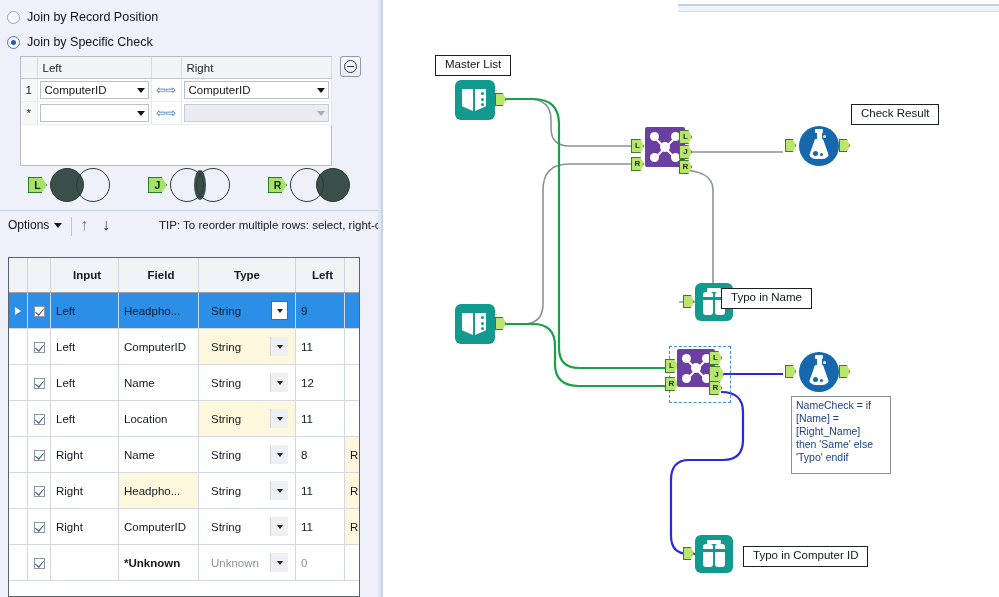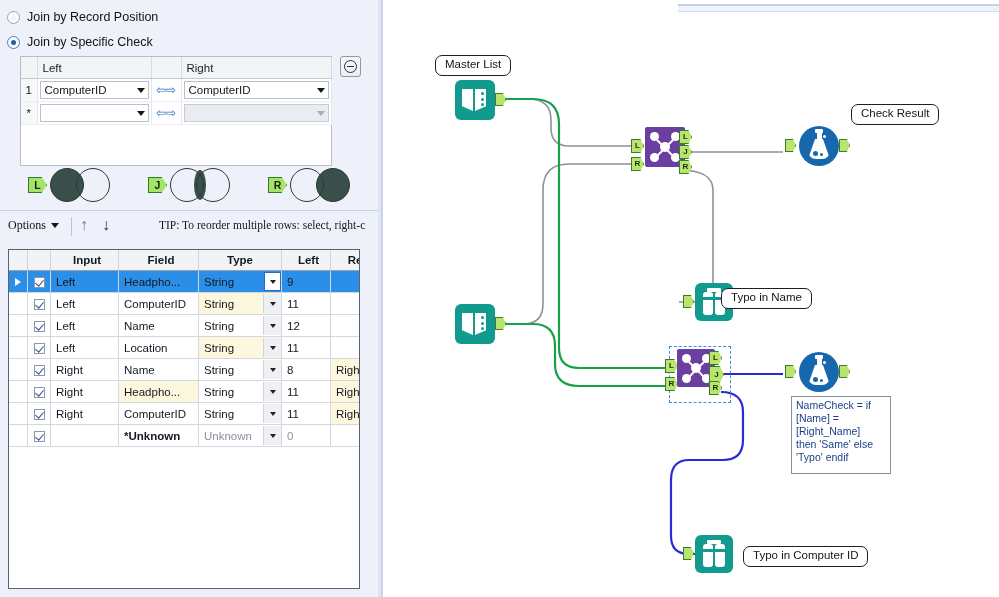--- a/index.html
+++ b/index.html
@@ -123,36 +123,36 @@
   .venn .outline {
     position: absolute; top: 0; width: 34px; height: 34px; border-radius: 50%;
     border: 1.4px solid #2b3b38; box-sizing: border-box; background: transparent;
   }
 
   
   #sep-line { position: absolute; left: 0; top: 210px; width: 378px; height: 1px;
               background: #c8cfdc; }
   #sep-line2 { position: absolute; left: 0; top: 212px; width: 378px; height: 1px;
               background: #e8ecf4; }
-  #options-bar { position: absolute; left: 0; top: 214px; width: 378px; height: 26px; font-family: Liberation Serif, serif; }
+  #options-bar { position: absolute; left: 0; top: 214px; width: 378px; height: 26px; }
   #options-btn { position: absolute; left: 8px; top: 4px; font-size: 12px;
                  color: #0f1218; display: flex; align-items: center; }
   #options-btn .caret {
     margin-left: 5px; width: 0; height: 0; border-left: 4px solid transparent;
     border-right: 4px solid transparent; border-top: 5px solid #12161c;
   }
   #opt-div { position: absolute; left: 71px; top: 3px; width: 1px; height: 19px;
              background: #bcc4d2; }
   .move-arrow { position: absolute; top: 2px; font-size: 16px; color: #70798a; }
   #tip-text { position: absolute; left: 159px; top: 5px; font-size: 11.5px;
               color: #15171d; white-space: nowrap; }
 
   
   #fields-wrap {
-    position: absolute; left: 8px; top: 249px; width: 352px; height: 340px;
+    position: absolute; left: 8px; top: 257px; width: 352px; height: 340px;
     border: 1px solid #5b626e; box-sizing: border-box; background: #ffffff;
     overflow: hidden;
   }
   #fields-table { width: 352px; border-collapse: collapse; table-layout: fixed; }
   #fields-table th {
     background: #f2f3f6; border-bottom: 1px solid #9aa2af;
     border-right: 1px solid #cfd4dc;
     font-size: 11.5px; font-weight: bold; color: #141820;
     text-align: center; height: 20px; padding: 0;
   }
@@ -160,21 +160,21 @@
     border-right: 1px solid #d3d8e0; border-bottom: 1px solid #d3d8e0;
     font-size: 11.5px; color: #141820; height: 21px; padding: 0 4px;
     white-space: nowrap; overflow: hidden;
   }
   tr.selected td { background: #2b8fe8; color: #ffffff; }
   tr.selected td.type-cell { background: #2b8fe8; }
   .col-handle { width: 18px; text-align: center; padding: 0 !important; }
   .col-check  { width: 22px; text-align: center; padding: 0 !important; }
   .col-input  { width: 62px; padding-left: 5px !important; }
   .col-field  { width: 74px; padding-left: 5px !important; }
-  .col-type   { width: 82px; padding: 0 !important; position: relative; }
+  .col-type   { width: 82px; padding: 7px !important; position: relative; }
   .col-size   { width: 43px; padding-left: 5px !important; }
   .col-rename { width: 68px; padding-left: 5px !important; }
   .hl { background: #fdf8dd; }
   .chk {
     width: 11px; height: 11px; border: 1px solid #8f97a4; background: #fff;
     display: inline-block; position: relative; box-sizing: border-box;
     vertical-align: middle;
   }
   .chk::after {
     content: ''; position: absolute; left: 2px; top: 0px;
@@ -213,21 +213,21 @@
     background: #eef2f9;
   }
   #canvas-top-border3 {
     position: absolute; left: 295px; top: 11px; width: 321px; height: 1px;
     background: #d3dbe9;
   }
 
   .node { position: absolute; }
   .node-label {
     position: absolute; background: #ffffff; border: 1.5px solid #1c1f26;
-    border-radius: 7px; font-size: 11.5px; color: #12151c;
+    border-radius: 0; font-size: 11.5px; color: #12151c;
     padding: 3px 9px 4px; white-space: nowrap; line-height: 1;
   }
 
   
   .icon-input {
     width: 40px; height: 40px; background: #129a8e; border-radius: 6px;
     position: relative;
   }
   .icon-input .book {
     position: absolute; left: 7px; top: 9px; width: 26px; height: 22px;

